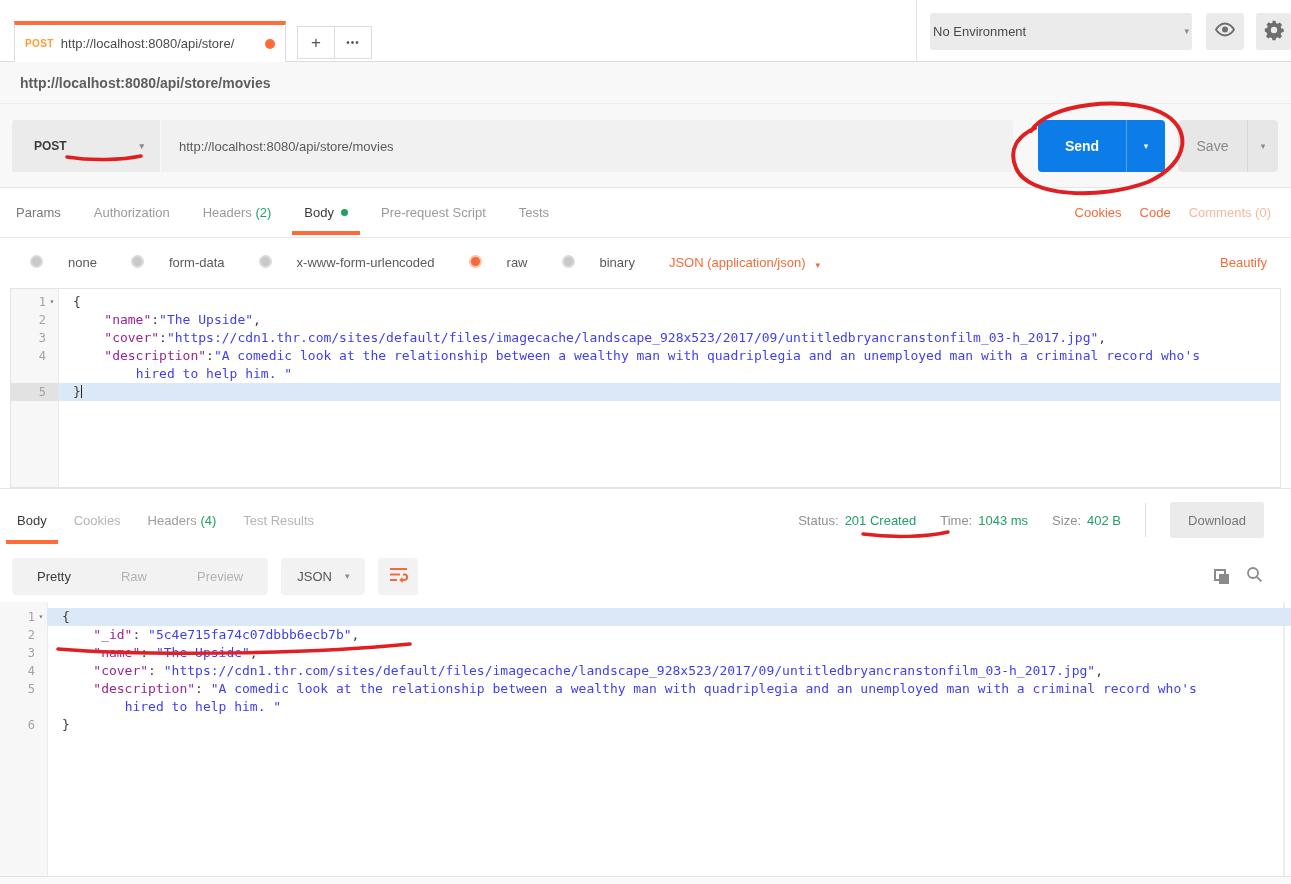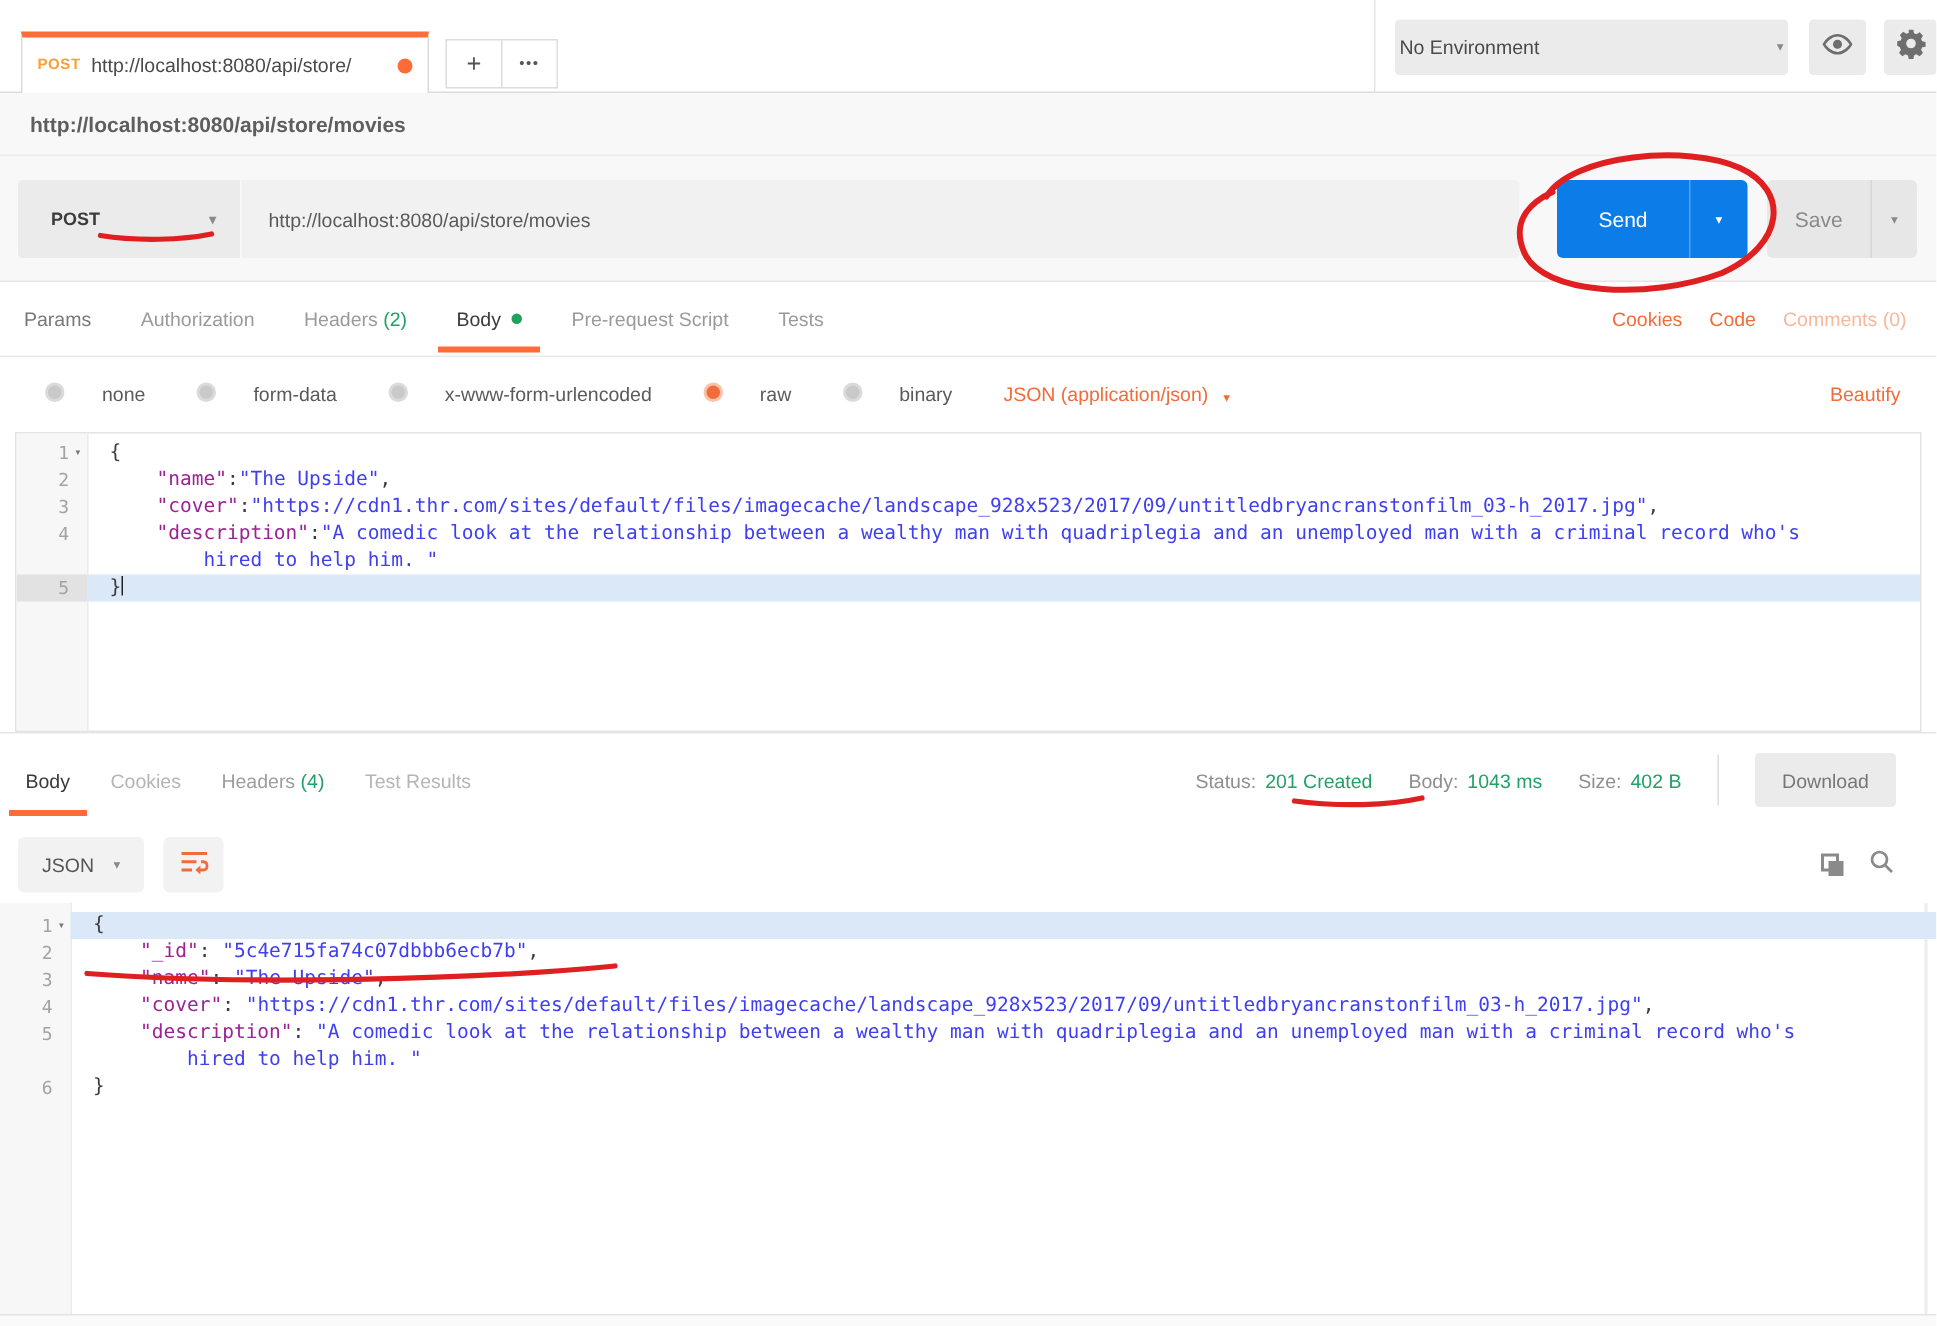--- a/index.html
+++ b/index.html
@@ -24,21 +24,21 @@
 
   
   #titlebar{position:absolute;top:62px;left:0;right:0;height:42px;background:#f8f8f8;border-bottom:1px solid #ececec;box-sizing:border-box;display:flex;align-items:center;padding-left:20px;font-size:14px;font-weight:700;color:#5e5e5e}
 
   
   #builder{position:absolute;top:104px;left:0;right:0;height:84px;background:#f8f8f8;border-bottom:1px solid #e5e5e5;box-sizing:border-box}
   .methodsel{position:absolute;left:12px;top:16px;width:148px;height:52px;background:#ebebeb;border-radius:3px 0 0 3px;display:flex;align-items:center;justify-content:space-between;padding:0 16px 0 22px;box-sizing:border-box;font-weight:700;font-size:12px;color:#3c3c3c;cursor:pointer}
   .urlfield{position:absolute;left:161px;top:16px;width:852px;height:52px;background:#f1f1f1;border-radius:0 3px 3px 0;display:flex;align-items:center;padding-left:18px;box-sizing:border-box;font-size:13px;color:#5a5a5a}
   .bigbtn{position:absolute;top:16px;height:52px;border-radius:4px;display:flex;overflow:hidden;cursor:pointer}
   .sendbtn{left:1038px;width:127px;background:#0b7ce8;color:#fff}
-  .sendbtn .lbl{width:88px;display:flex;align-items:center;justify-content:center;font-size:14px;font-weight:400}
+  .sendbtn .lbl{width:88px;display:flex;align-items:center;justify-content:center;font-size:14px;font-weight:700}
   .sendbtn .carsec{flex:1;border-left:1px solid rgba(255,255,255,.3);display:flex;align-items:center;justify-content:center}
   .sendbtn .car{color:#fff}
   .savebtn{left:1178px;width:100px;background:#e7e7e7}
   .savebtn .lbl{width:69px;display:flex;align-items:center;justify-content:center;font-size:14px;color:#8a8a8a}
   .savebtn .carsec{flex:1;border-left:1px solid #d7d7d7;display:flex;align-items:center;justify-content:center}
 
   
   #reqtabs{position:absolute;top:188px;left:0;right:0;height:50px;background:#fff;border-bottom:1px solid #e9e9e9;box-sizing:border-box;display:flex;align-items:center;padding-left:16px;gap:33px;font-size:13px;color:#9a9a9a}
   .rtab{cursor:pointer;white-space:nowrap}
   .rtab.dim1{color:#787878}
@@ -258,33 +258,38 @@
       <span class="resmtab">Cookies</span>
       <span class="resmtab dim1"><span>Headers</span> <span class="cnt">(4)</span></span>
       <span class="resmtab">Test Results</span>
     </span>
     <span class="statusgrp">
       <span class="spair">
           <span>Status:</span>
           <span class="sv">201 Created</span>
         </span>
       <span class="spair">
-          <span>Body:</span>
+          <span>Time:</span>
           <span class="sv">1043 ms</span>
         </span>
       <span class="spair">
           <span>Size:</span>
           <span class="sv">402 B</span>
         </span>
       <span class="vline"></span>
       <span class="dlbtn">Download</span>
     </span>
   </div>
 
   <div id="restoolbar">
+    <span class="seg">
+      <span class="segitem active">Pretty</span>
+      <span class="segitem">Raw</span>
+      <span class="segitem">Preview</span>
+    </span>
     <span class="langsel">
       <span>JSON</span>
       <span class="car">▾</span>
     </span>
     <span class="wrapbtn">
       <span><svg width="19" height="17" viewBox="0 0 19 17">
             <g stroke="#f26b3a" stroke-width="2" fill="none">
               <path d="M1 3h17"></path>
               <path d="M1 8.5h10"></path>
               <path d="M1 14h7"></path>

